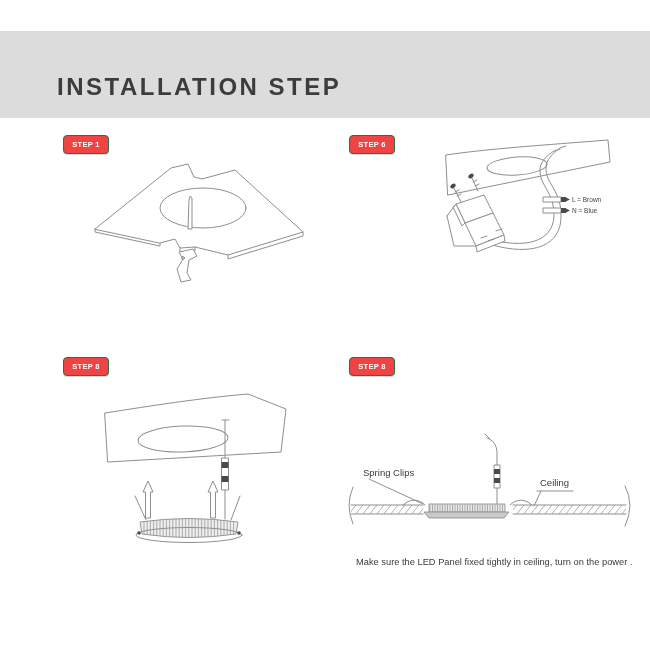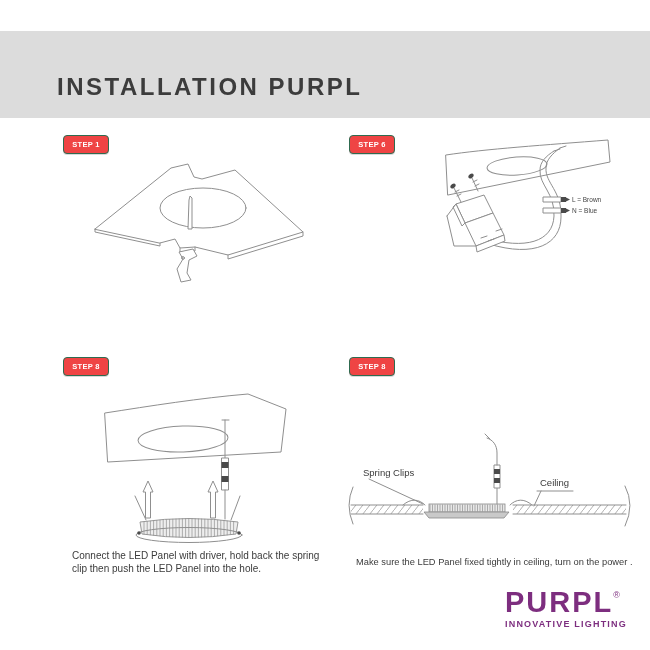--- a/index.html
+++ b/index.html
@@ -42,21 +42,21 @@
   .logo-name{font-size:29px;font-weight:700;letter-spacing:2px;}
   .logo-reg{font-size:9px;vertical-align:14px;letter-spacing:0;}
   .logo-tagline{font-size:9px;font-weight:700;letter-spacing:1.2px;margin-top:3px;white-space:nowrap;}
 </style>
 </head>
 <body>
 
 <div class="page">
 
   <div class="header-band"></div>
-  <div class="page-title">INSTALLATION PURPL</div>
+  <div class="page-title">INSTALLATION STEP</div>
 
   <div class="step-badge badge-1">STEP 1</div>
   <div class="step-badge badge-2">STEP 6</div>
   <div class="step-badge badge-3">STEP 8</div>
   <div class="step-badge badge-4">STEP 8</div>
 
   <svg class="diagram d1" width="230" height="150" viewBox="0 0 230 150">
     <g>
       <path class="ln" d="M15,77 L91,16 L108,12 L114,25 L122,27 L155,18 L223,80 L148,103 L115,95 L100,96 L95,87 L80,91 Z"></path>
       <path class="ln" d="M223,80 L223,84 L148,107 L148,103"></path>
@@ -175,23 +175,16 @@
     <g>
       <text class="callout-text" x="18" y="56">Spring Clips</text>
       <path class="ln" d="M24,59 L78,84"></path>
     </g>
     <g>
       <text class="callout-text" x="195" y="66">Ceiling</text>
       <path class="ln" d="M192,71 L228,71 M196,71 L189,86"></path>
     </g>
   </svg>
 
-  <div class="caption caption-3">Connect the LED Panel with driver, hold back the spring clip then push the LED Panel into the hole.</div>
   <div class="caption caption-4">Make sure the LED Panel fixed tightly in ceiling, turn on the power .</div>
 
-  <div class="logo">
-    <div>
-      <span class="logo-name">PURPL</span><span class="logo-reg">®</span>
-    </div>
-    <div class="logo-tagline">INNOVATIVE LIGHTING</div>
-  </div>
 
 </div>
 
 </body></html>

